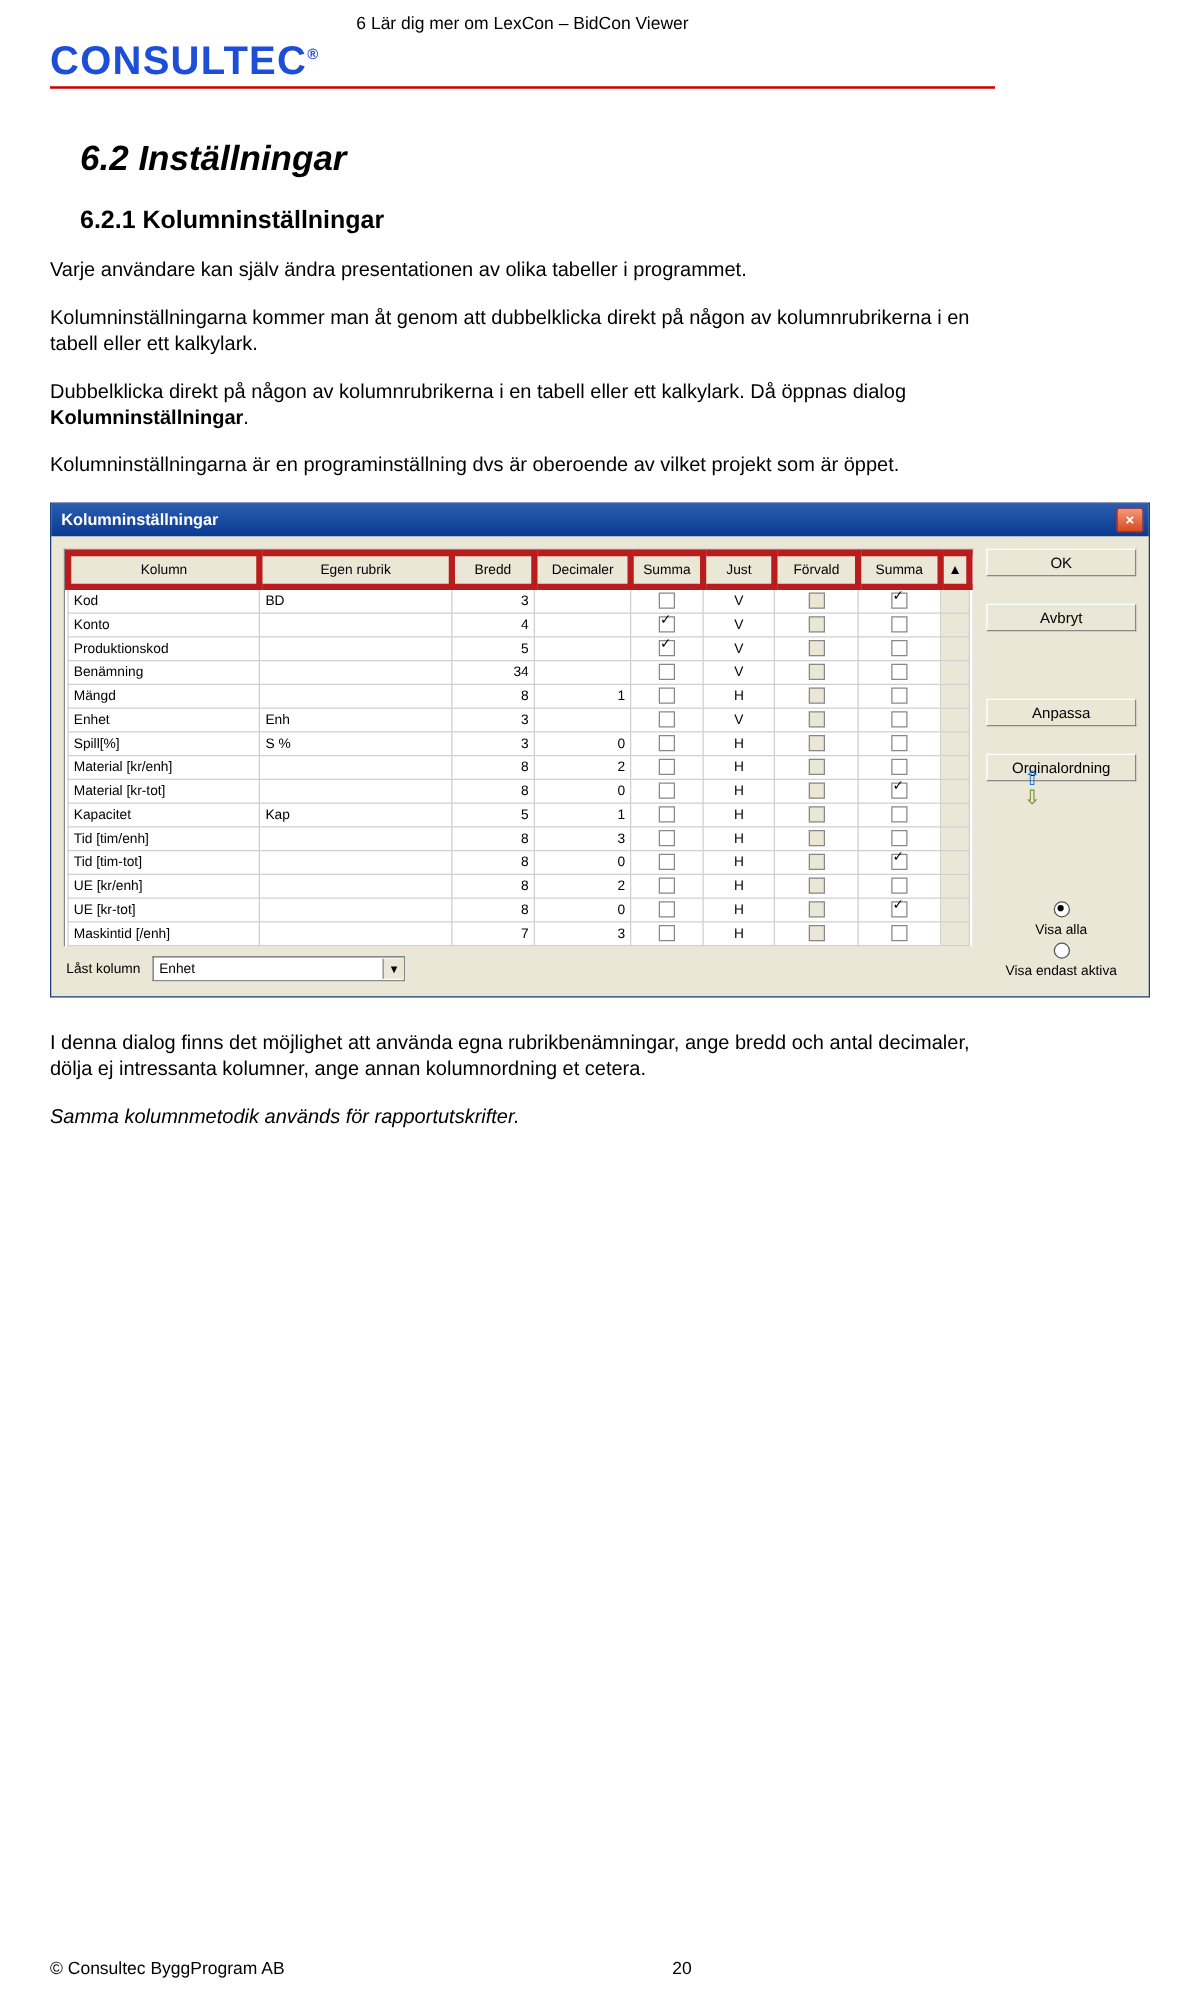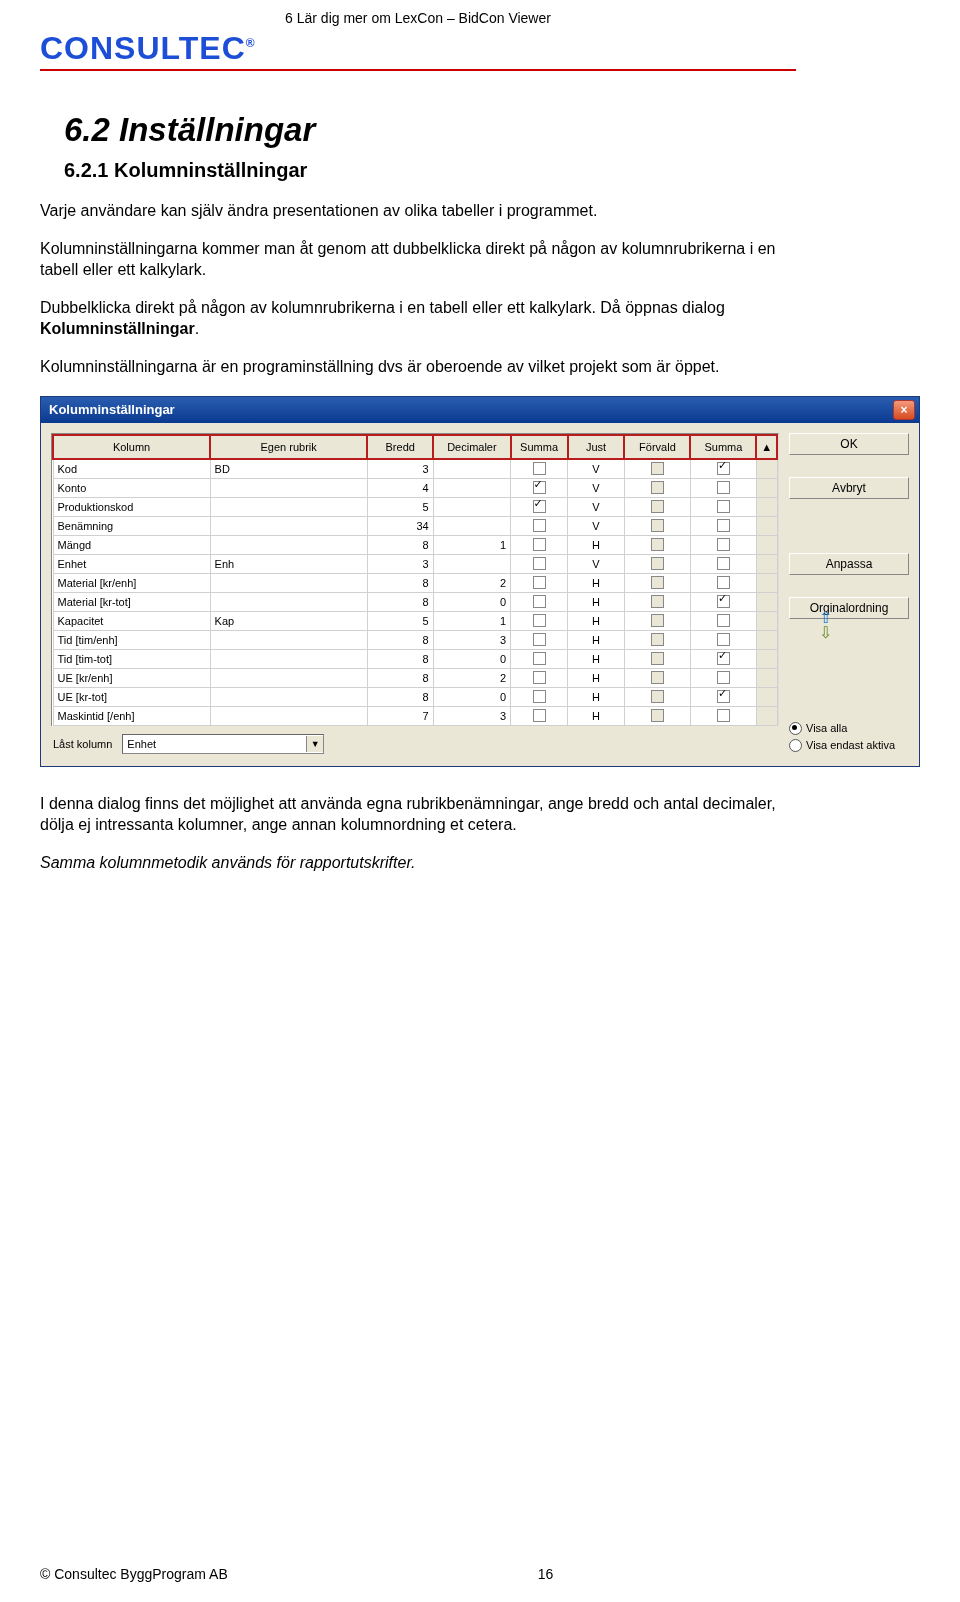--- a/index.html
+++ b/index.html
@@ -31,24 +31,24 @@
   .logo .reg {
     font-size: 12px;
     vertical-align: super;
   }
   .hr {
     border: none;
     border-top: 2px solid #c00;
     margin: 2px 0 40px 0;
   }
   h2.section {
-    font-size: 33px;
+    font-size: 28px;
     font-style: italic;
     font-weight: bold;
-    margin: 30px 0 10px 24px;
+    margin: 30px 0 22px 24px;
   }
   h3.subsection {
     font-size: 20px;
     font-weight: bold;
     margin: 8px 0 18px 24px;
   }
   p.body {
     font-size: 16px;
     line-height: 1.35;
     margin: 10px 0 16px 0;
@@ -102,21 +102,21 @@
     border-right: 1px solid #ddd;
   }
   table.grid {
     width: 100%;
     border-collapse: collapse;
     font-family: "MS Sans Serif","Microsoft Sans Serif", Tahoma, sans-serif;
     font-size: 11px;
   }
   table.grid th {
     background: #eae7d7;
-    border: 2px solid #b91c1c;
+    border: 5px solid #b91c1c;
     padding: 2px 4px;
     font-weight: normal;
     text-align: center;
     height: 18px;
   }
   table.grid th.scroll-h {
     width: 16px;
     padding: 0;
   }
   table.grid td {
@@ -157,21 +157,21 @@
     font-family: "MS Sans Serif","Microsoft Sans Serif", Tahoma, sans-serif;
     cursor: pointer;
   }
   .right-pane .spacer { height: 10px; }
   .radios {
     margin-top: auto;
     font-size: 11px;
     display: flex; flex-direction: column; gap: 4px;
     padding-bottom: 4px;
   }
-  .radio-row { display: flex; align-items: center; gap: 4px; }
+  .radio-row { display: flex; align-items: center; gap: 4px; flex-direction: column; }
   .radio {
     width: 11px; height: 11px;
     border: 1px solid #555;
     border-radius: 50%;
     display: inline-block;
     position: relative;
     background: #fff;
   }
   .radio.on::after {
     content: "";
@@ -337,20 +337,31 @@
                   <td>Enh</td>
                   <td class="num">3</td>
                   <td class="num"></td>
                   <td class="ctr"><span class="chk"></span></td>
                   <td class="ctr">V</td>
                   <td class="ctr"><span class="chk gray"></span></td>
                   <td class="ctr"><span class="chk"></span></td>
                   <td style="background: rgb(234, 231, 215);"></td>
                 </tr>
                 <tr>
+                  <td>Spill[%]</td>
+                  <td>S %</td>
+                  <td class="num">3</td>
+                  <td class="num">0</td>
+                  <td class="ctr"><span class="chk"></span></td>
+                  <td class="ctr">H</td>
+                  <td class="ctr"><span class="chk gray"></span></td>
+                  <td class="ctr"><span class="chk"></span></td>
+                  <td style="background: rgb(234, 231, 215);"></td>
+                </tr>
+                <tr>
                   <td>Material [kr/enh]</td>
                   <td></td>
                   <td class="num">8</td>
                   <td class="num">2</td>
                   <td class="ctr"><span class="chk"></span></td>
                   <td class="ctr">H</td>
                   <td class="ctr"><span class="chk gray"></span></td>
                   <td class="ctr"><span class="chk"></span></td>
                   <td style="background: rgb(234, 231, 215);"></td>
                 </tr>
@@ -466,16 +477,16 @@
       <span class="ar up">⇧</span>
       <span class="ar down">⇩</span>
     </div>
   </div>
 
   <p class="body">I denna dialog finns det möjlighet att använda egna rubrikbenämningar, ange bredd och antal decimaler, dölja ej intressanta kolumner, ange annan kolumnordning et cetera.</p>
   <p class="body italic">Samma kolumnmetodik används för rapportutskrifter.</p>
 
   <div class="footer">
     <span>© Consultec ByggProgram AB</span>
-    <span class="pg">16</span>
+    <span class="pg">20</span>
   </div>
 
 </div>
 
 </body></html>

